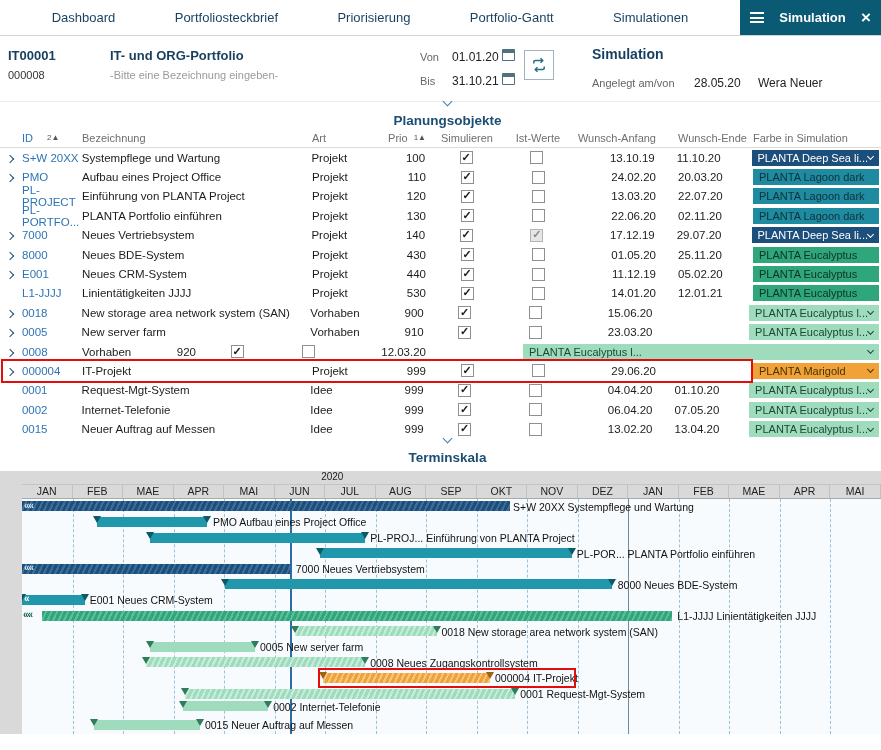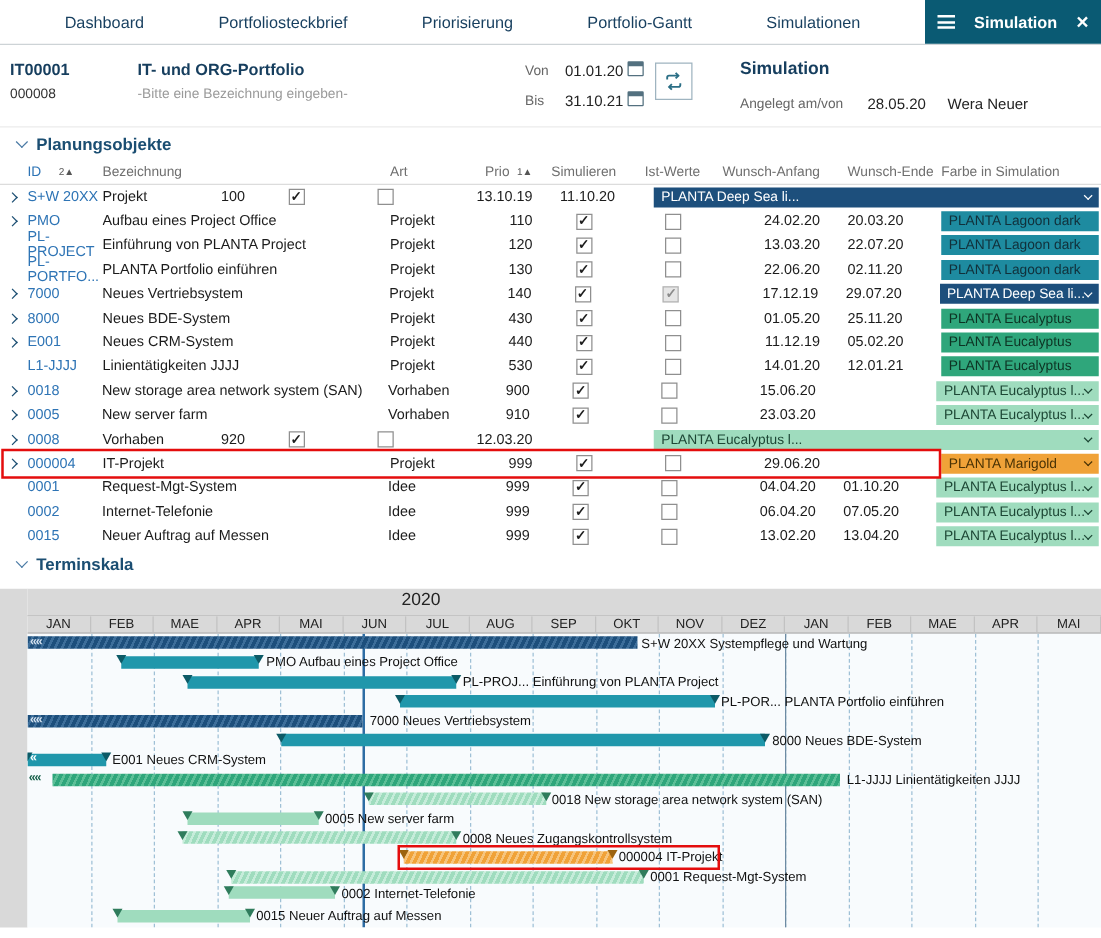--- a/index.html
+++ b/index.html
@@ -30,21 +30,21 @@
   .h-bisv  { left:452px; top:38px; font-size:12px; color:#222; }
   .cal { position:absolute; width:13px; height:12px; border:1.5px solid #53707f; border-top-width:4px; border-radius:1px; background:#fff; cursor:pointer; }
   .cal1 { left:502px; top:13px; } .cal2 { left:502px; top:37px; }
   .icon-btn { position:absolute; left:524px; top:14px; width:30px; height:30px; border:1px solid #9fb4c0; background:#fff; display:flex; align-items:center; justify-content:center; cursor:pointer; }
   .h-simt  { left:592px; top:10px; font-size:14px; font-weight:bold; color:#163e5e; }
   .h-crl   { left:592px; top:41px; font-size:11px; color:#666; }
   .h-crd   { left:694px; top:40px; font-size:12px; color:#222; }
   .h-crb   { left:758px; top:40px; font-size:12px; color:#222; }
 
   
-  .sec-head { height:26px; display:flex; align-items:center; gap:8px; padding-left:14px; color:#1b4e72; font-size:13.5px; font-weight:bold; cursor:pointer; }
+  .sec-head { height:26px; display:flex; align-items:center; gap:8px; padding-left:14px; color:#1b4e72; font-size:13.5px; font-weight:bold; cursor:pointer;flex-direction:column; }
   .chev-down { display:inline-block; width:7px; height:7px; border-right:1.6px solid #4a7aa5; border-bottom:1.6px solid #4a7aa5; transform:rotate(45deg); margin-top:-4px; }
   .chev-down.sm { width:5px; height:5px; border-color:currentColor; margin:0 0 0 auto; margin-top:-2px; }
   .chev-right { display:inline-block; width:6px; height:6px; border-right:1.6px solid #1b4e72; border-bottom:1.6px solid #1b4e72; transform:rotate(-45deg); }
 
   
   .ptable { position:relative; width:881px; }
   .thead { display:flex; height:20px; align-items:center; border-bottom:1px solid #dcdcdc; color:#6f6f6f; font-size:11px; }
   .th-cell { display:flex; align-items:center; gap:4px; }
   .sort { font-size:8px; color:#555; margin-left:10px; }
   .c-prio .sort { margin-left:2px; }
@@ -63,21 +63,21 @@
   .cb { width:13px; height:13px; border:1px solid #8f8f8f; background:#fff; display:flex; align-items:center; justify-content:center; cursor:pointer; }
   .cb.checked::after { content:"✓"; font-size:11px; font-weight:bold; color:#1d1d1d; margin-top:-1px; }
   .cb.disabled { background:#e6e6e6; border-color:#b3b3b3; }
   .cb.disabled.checked::after { color:#8a8a8a; }
   .color-cell { height:16px; width:100%; display:flex; align-items:center; padding:0 6px; font-size:11px; cursor:pointer; white-space:nowrap; overflow:hidden; }
 
   
   .gantt { position:relative; margin-top:6px; width:881px; }
   .g-left { position:absolute; left:0; top:0; bottom:0; width:22px; background:#d9d9d9; }
   .g-main { margin-left:22px; width:859px; }
-  .g-year { height:22px; background:#d9d9d9; position:relative; border-bottom:1px solid #c4c4c4; font-size:14px; color:#222; }
+  .g-year { height:14px; background:#d9d9d9; position:relative; border-bottom:1px solid #c4c4c4; font-size:10px; color:#222; }
   .g-year span { position:absolute; top:0.5px; }
   .g-months { height:14px; background:#d9d9d9; display:flex; border-bottom:1px solid #a9a9a9; }
   .gmonth { font-size:10.5px; color:#222; display:flex; align-items:center; justify-content:center; border-right:1px solid #c2c2c2; }
   .g-body { position:relative; height:235px; background:#f8fbfd; overflow:hidden; }
   .gridline { position:absolute; top:0; bottom:0; width:0; border-left:1px dashed #9fc0d6; }
   .today-line { position:absolute; top:0; bottom:0; width:0; border-left:2px solid #2e6da4; z-index:1; }
   .year-line { position:absolute; top:0; bottom:0; width:0; border-left:1px solid #6d8ba3; }
   .grow { position:absolute; left:0; width:100%; height:15.6px; }
   .bar { position:absolute; top:2.5px; height:10px; z-index:1; cursor:pointer; }
   .bar-chev { position:absolute; top:1px; font-size:10px; font-weight:bold; letter-spacing:-1px; line-height:12px; z-index:2; }
@@ -165,20 +165,21 @@
           <span>Wunsch-Ende</span>
         </div>
         <div class="th-cell c-farbe">
           <span>Farbe in Simulation</span>
         </div>
       </div>
     <div class="tbody">
         <div class="trow">
           <div class="c-exp"><span class="chev-right"></span></div>
           <div class="c-id">S+W 20XX</div>
+          <div class="c-bez">Systempflege und Wartung</div>
           <div class="c-art">Projekt</div>
           <div class="c-prio">100</div>
           <div class="c-sim">
             <span class="cb checked"></span>
           </div>
           <div class="c-ist">
             <span class="cb"></span>
           </div>
           <div class="c-wa">13.10.19</div>
           <div class="c-we">11.10.20</div>

